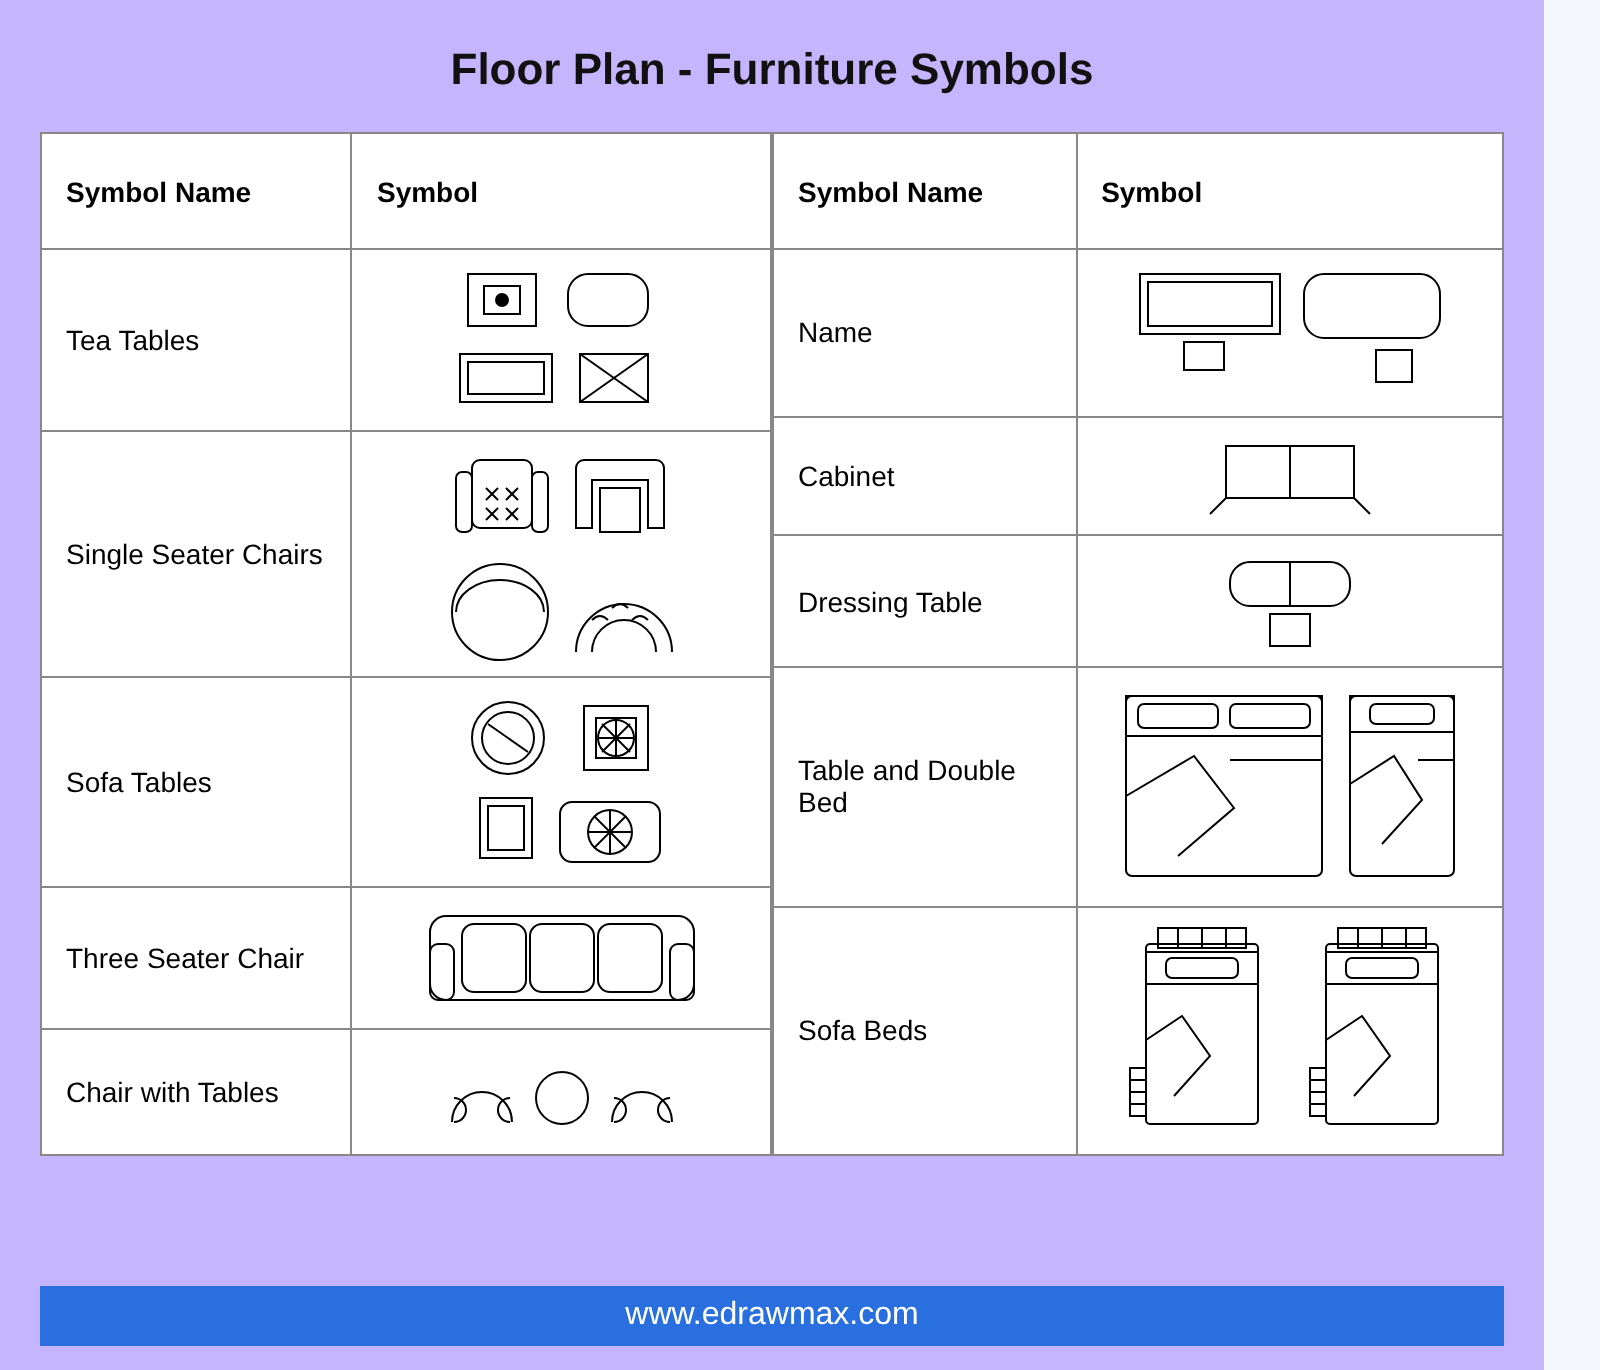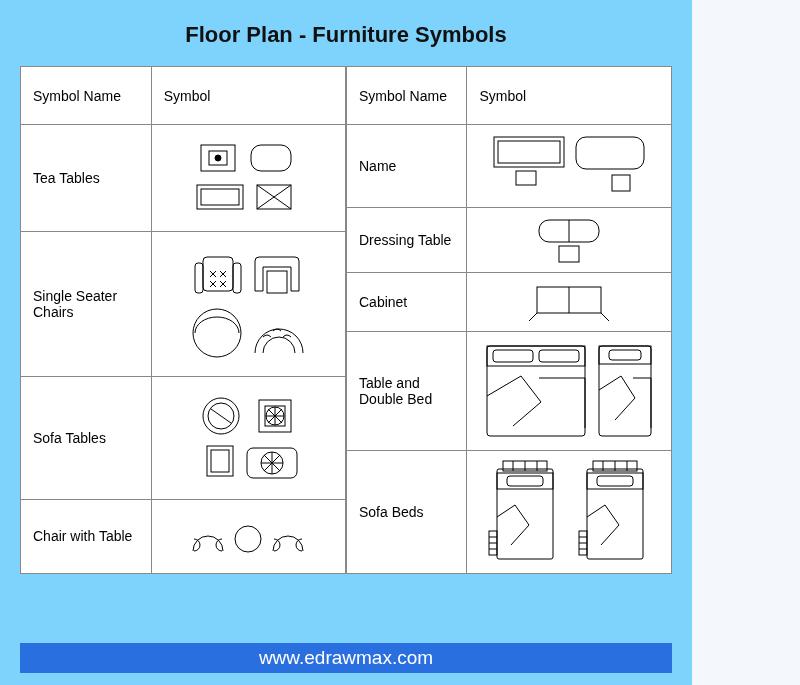--- a/index.html
+++ b/index.html
@@ -1,27 +1,27 @@
 <!DOCTYPE html>
 <html><head>
 <meta charset="utf-8">
 <style>
   html,body{margin:0;padding:0;font-family:Arial,Helvetica,sans-serif;background:#f4f7fb;}
-  .page{width:692px;height:685px;background:#7dd3fc;position:relative;box-sizing:border-box;padding-top:22px;}
+  .page{width:772px;height:685px;background:#c4b5fd;position:relative;box-sizing:border-box;padding-top:22px;}
   h1{font-size:22px;font-weight:800;text-align:center;margin:0 0 18px 0;color:#111;}
   .tables{display:flex;justify-content:space-between;padding:0 20px;}
   table{border-collapse:collapse;background:#fff;}
   table.left{width:370px;}
   table.right{width:370px;}
   th,td{border:1px solid #888;text-align:left;padding:10px 12px;font-size:14px;vertical-align:middle;}
-  th{font-weight:400;height:34px;padding-top:12px;padding-bottom:11px;}
+  th{font-weight:700;height:34px;padding-top:12px;padding-bottom:11px;}
   td.name{width:160px;}
   td.sym{width:210px;text-align:center;padding:6px;}
   td.sym svg{display:block;margin:0 auto;}
-  .footer{position:absolute;left:20px;right:20px;bottom:12px;background:#2a6fe0;color:#fff;text-align:center;font-size:19px;height:30px;line-height:30px;}
+  .footer{position:absolute;left:20px;right:20px;bottom:12px;background:#2a6fe0;color:#fff;text-align:center;font-size:16px;height:30px;line-height:30px;}
 </style>
 </head>
 <body>
 
 <div class="page">
   <h1>Floor Plan - Furniture Symbols</h1>
 
   <div class="tables">
 
     <table class="left">
@@ -102,21 +102,34 @@
             <g transform="translate(99 71)">
                   <line x1="-11" y1="0" x2="11" y2="0"></line>
                   <line x1="0" y1="-11" x2="0" y2="11"></line>
                   <line x1="-8" y1="-8" x2="8" y2="8"></line>
                   <line x1="8" y1="-8" x2="-8" y2="8"></line>
                 </g>
           </svg>
         </td>
       </tr>
       <tr>
-        <td class="name">Chair with Table</td>
+        <td class="name">Three Seater Chair</td>
+        <td class="sym">
+          <svg width="160" height="58" viewBox="0 0 160 58" stroke="#000" fill="none" stroke-width="1">
+            <rect x="14" y="8" width="132" height="42" rx="8"></rect>
+            <rect x="14" y="22" width="12" height="28" rx="4"></rect>
+                <rect x="134" y="22" width="12" height="28" rx="4"></rect>
+            <rect x="30" y="12" width="32" height="34" rx="6"></rect>
+                <rect x="64" y="12" width="32" height="34" rx="6"></rect>
+                <rect x="98" y="12" width="32" height="34" rx="6"></rect>
+          </svg>
+        </td>
+      </tr>
+      <tr>
+        <td class="name">Chair with Tables</td>
         <td class="sym">
           <svg width="150" height="50" viewBox="0 0 150 50" stroke="#000" fill="none" stroke-width="1">
             <path d="M20 40 a15 15 0 1 1 30 0"></path>
                 <path d="M21 40 a6 6 0 0 0 0 -12"></path>
                 <path d="M49 40 a6 6 0 0 1 0 -12"></path>
             <circle cx="75" cy="28" r="13"></circle>
             <path d="M100 40 a15 15 0 1 1 30 0"></path>
                 <path d="M101 40 a6 6 0 0 0 0 -12"></path>
                 <path d="M129 40 a6 6 0 0 1 0 -12"></path>
           </svg>
@@ -137,37 +150,37 @@
           <svg width="170" height="70" viewBox="0 0 170 70" stroke="#000" fill="none" stroke-width="1">
             <rect x="10" y="6" width="70" height="30"></rect>
                 <rect x="14" y="10" width="62" height="22"></rect>
             <rect x="32" y="40" width="20" height="14"></rect>
             <rect x="92" y="6" width="68" height="32" rx="10"></rect>
             <rect x="128" y="44" width="18" height="16"></rect>
           </svg>
         </td>
       </tr>
       <tr>
-        <td class="name">Dressing Table</td>
-        <td class="sym">
-          <svg width="120" height="52" viewBox="0 0 120 52" stroke="#000" fill="none" stroke-width="1">
-            <rect x="30" y="6" width="60" height="22" rx="10"></rect>
-                <line x1="60" y1="6" x2="60" y2="28"></line>
-            <rect x="50" y="32" width="20" height="16"></rect>
-          </svg>
-        </td>
-      </tr>
-      <tr>
         <td class="name">Cabinet</td>
         <td class="sym">
           <svg width="120" height="46" viewBox="0 0 120 46" stroke="#000" fill="none" stroke-width="1">
             <rect x="28" y="8" width="64" height="26"></rect>
                 <line x1="60" y1="8" x2="60" y2="34"></line>
             <line x1="28" y1="34" x2="20" y2="42"></line>
                 <line x1="92" y1="34" x2="100" y2="42"></line>
+          </svg>
+        </td>
+      </tr>
+      <tr>
+        <td class="name">Dressing Table</td>
+        <td class="sym">
+          <svg width="120" height="52" viewBox="0 0 120 52" stroke="#000" fill="none" stroke-width="1">
+            <rect x="30" y="6" width="60" height="22" rx="10"></rect>
+                <line x1="60" y1="6" x2="60" y2="28"></line>
+            <rect x="50" y="32" width="20" height="16"></rect>
           </svg>
         </td>
       </tr>
       <tr>
         <td class="name">Table and Double Bed</td>
         <td class="sym">
           <svg width="180" height="106" viewBox="0 0 180 106" stroke="#000" fill="none" stroke-width="1">
             <rect x="8" y="8" width="98" height="90" rx="3"></rect>
             <rect x="8" y="8" width="98" height="20"></rect>
             <rect x="14" y="12" width="40" height="12" rx="3"></rect>

